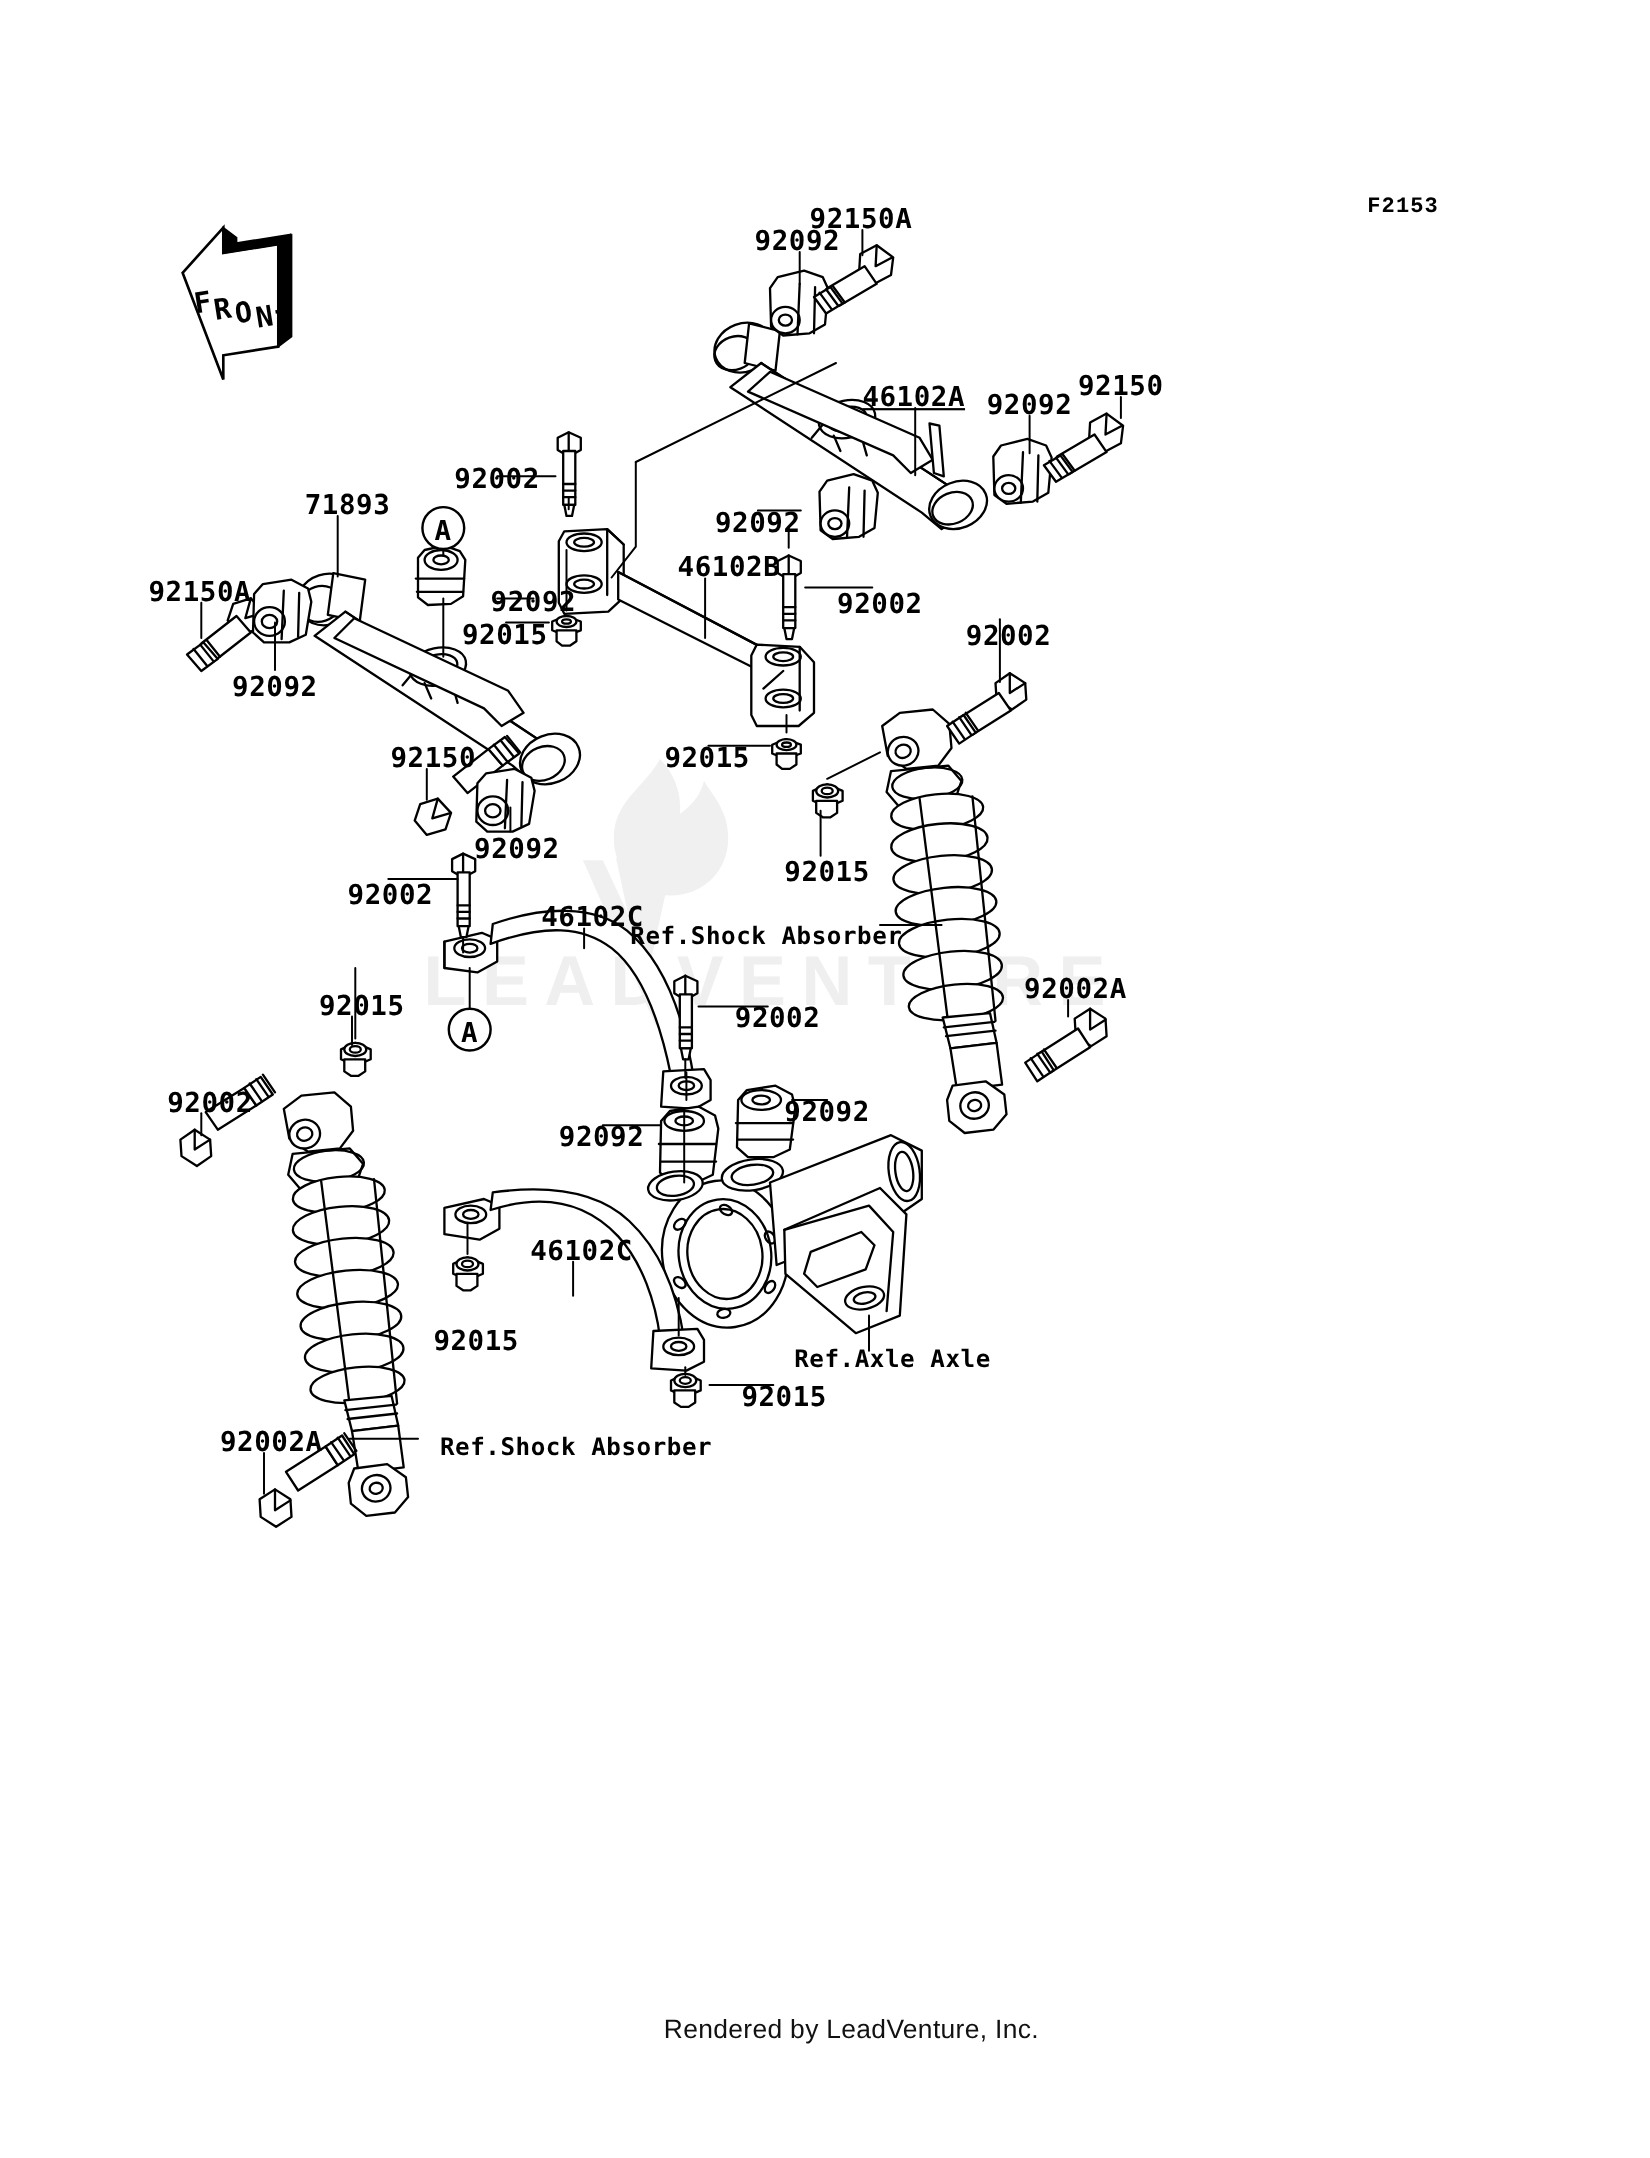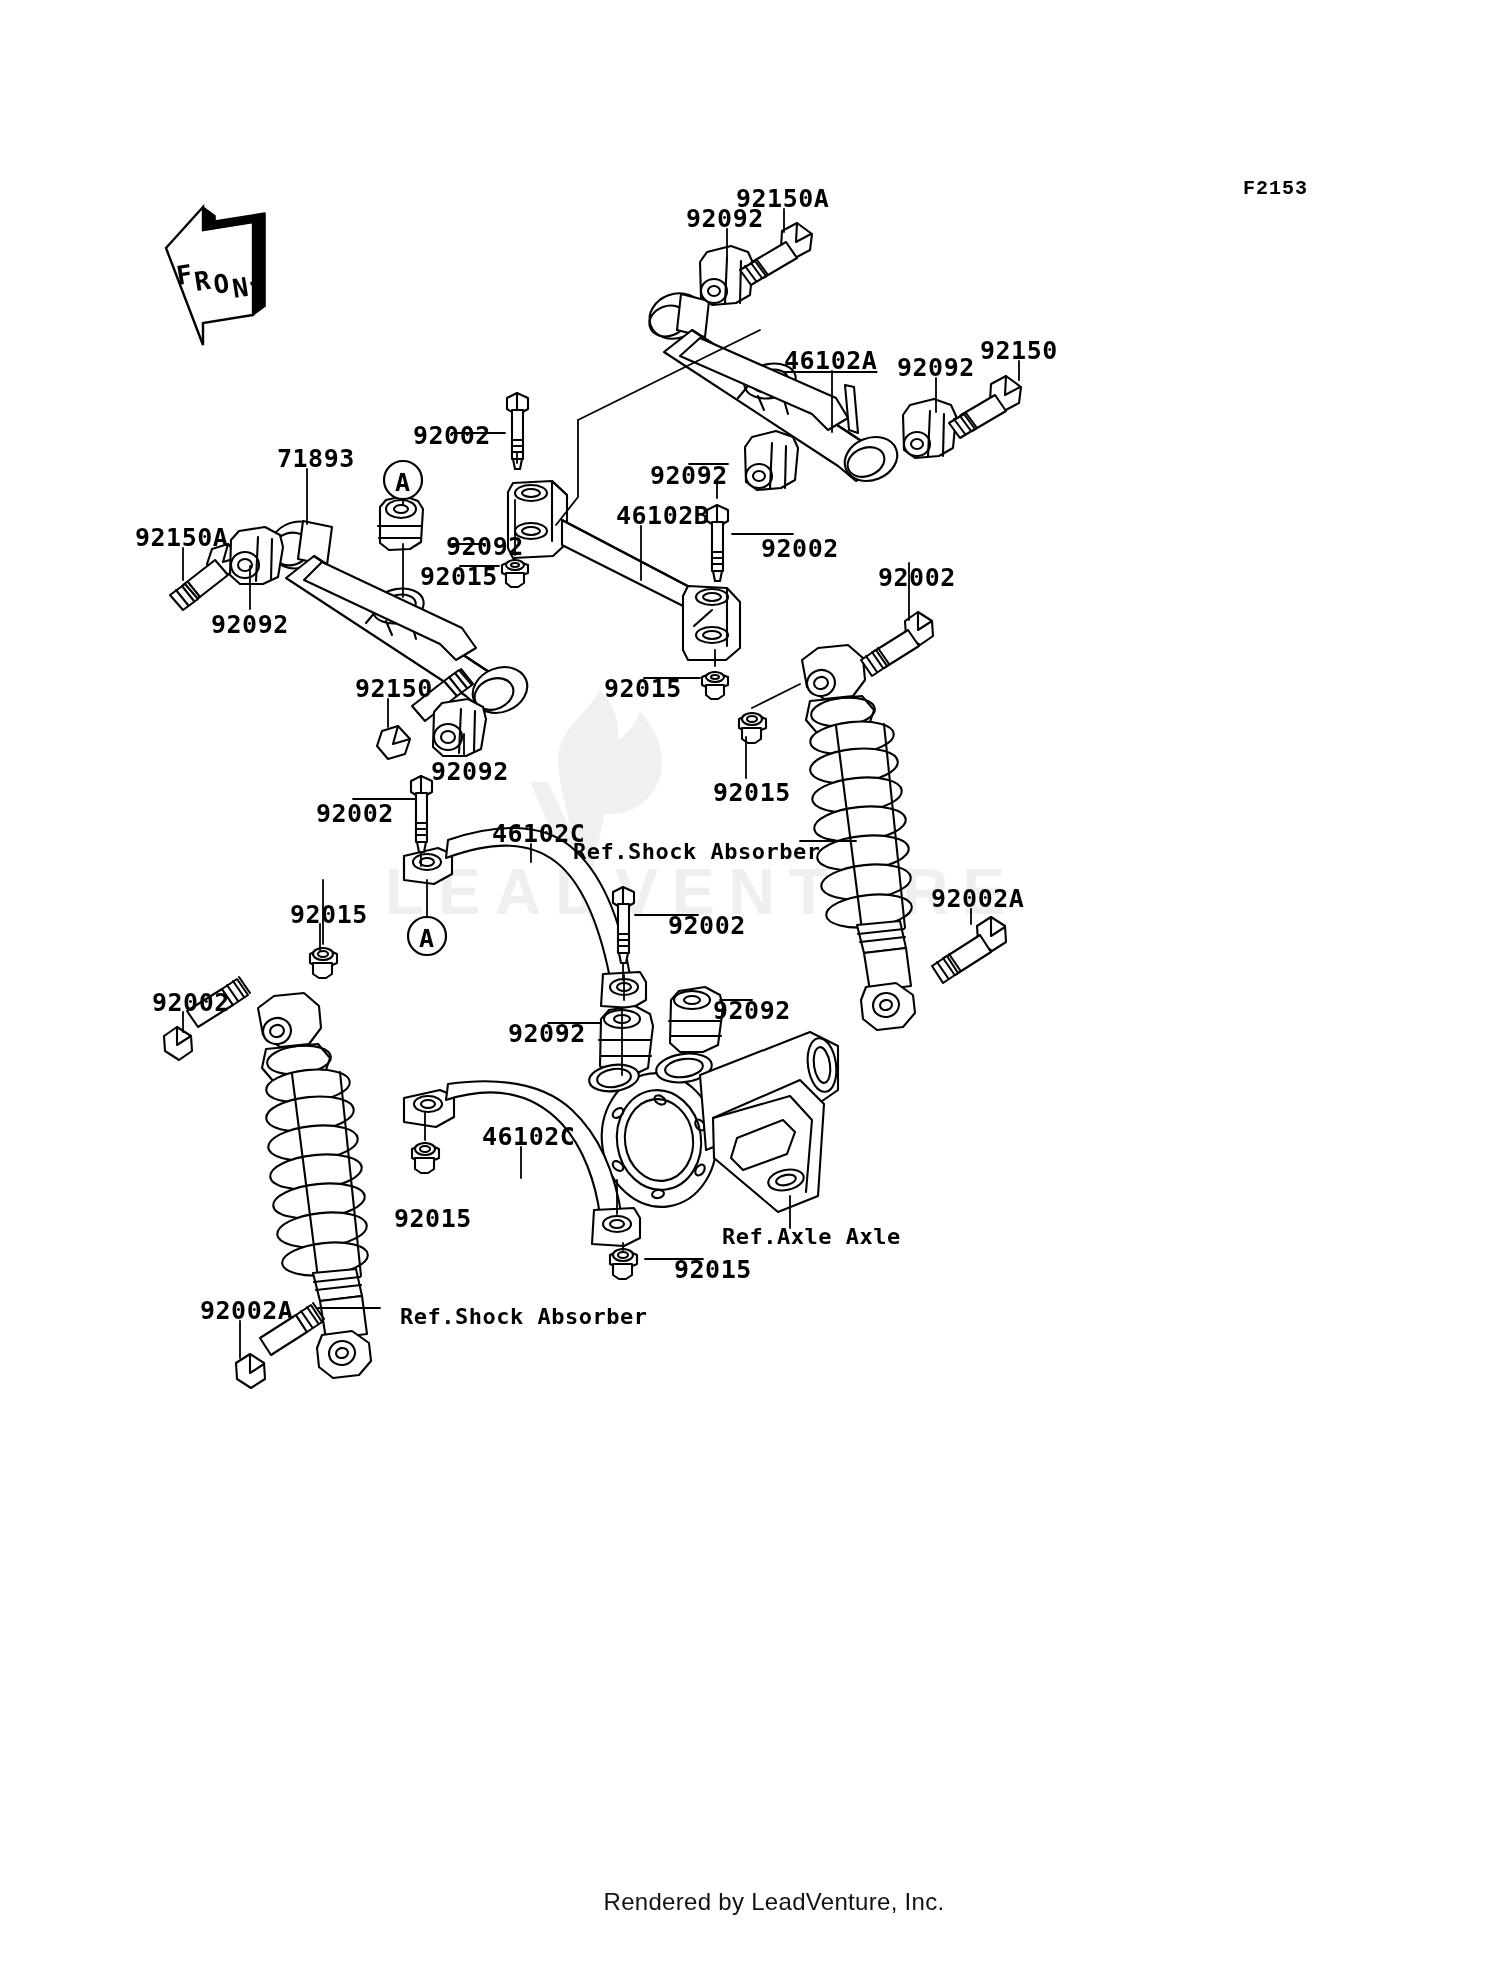--- a/index.html
+++ b/index.html
@@ -512,14 +512,14 @@
   <div class="lbl pn" style="left:200px;top:1296px;">92002A</div>
   <div class="lbl ref" style="left:400px;top:1304px;">Ref.Shock Absorber</div>
 
   <svg class="layer" viewBox="0 0 1500 1962">
     <circle cx="403" cy="480" r="19" fill="#fff" stroke="#000" stroke-width="2.2"></circle>
     <circle cx="427" cy="936" r="19" fill="#fff" stroke="#000" stroke-width="2.2"></circle>
   </svg>
   <div class="lbl pn" style="left:395px;top:468px;">A</div>
   <div class="lbl pn" style="left:419px;top:924px;">A</div>
 
-  <div class="footer" style="top:1888px;padding-left:48px;">Rendered by LeadVenture, Inc.</div>
+  <div class="footer" style="top:1832px;padding-left:48px;">Rendered by LeadVenture, Inc.</div>
 </div>
 
 </body></html>

